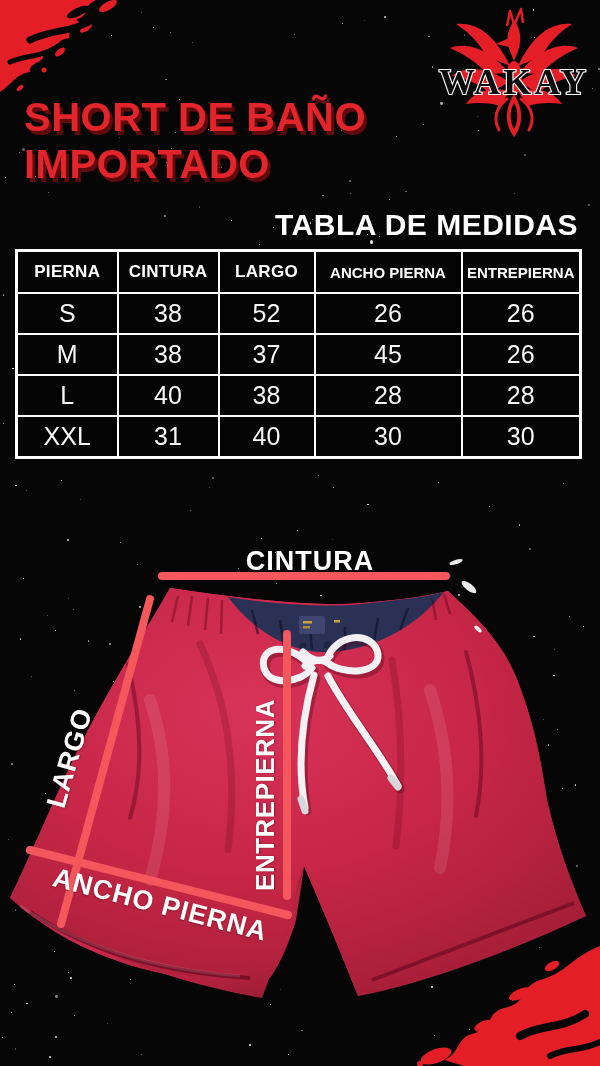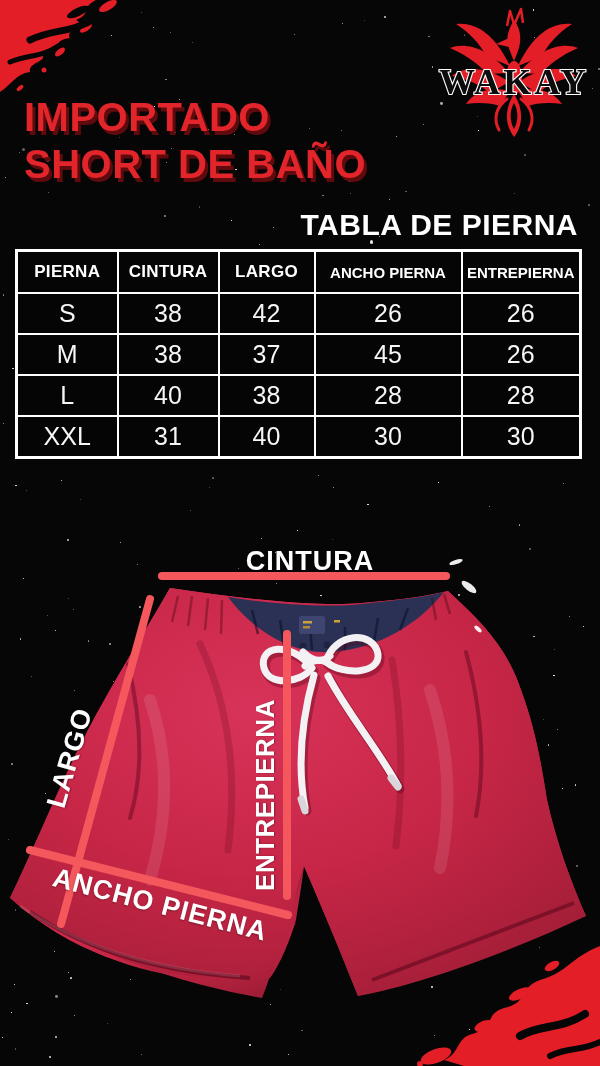--- a/index.html
+++ b/index.html
@@ -369,25 +369,25 @@
         <path d="M0,88 C-9,102 -10,118 0,131 C10,118 9,102 0,88 Z"></path>
         <path d="M0,97 C-4.5,105 -4.5,115 0,123 C4.5,115 4.5,105 0,97 Z" fill="#060606"></path>
         <path d="M-7,93 C-18,101 -21,113 -15,124" stroke="#e31e26" stroke-width="3" fill="none" stroke-linecap="round"></path>
         <path d="M7,93 C18,101 21,113 15,124" stroke="#e31e26" stroke-width="3" fill="none" stroke-linecap="round"></path>
       </g>
       <text data-name="brand-name" x="84" y="88" text-anchor="middle" font-family="Liberation Serif, serif" font-weight="bold" font-size="36" letter-spacing="3" fill="#0c0c0c" stroke="#ffffff" stroke-width="2.2" paint-order="stroke" textLength="150" lengthAdjust="spacingAndGlyphs">WAKAY</text>
     </svg>
   </div>
 
   <h1 data-name="page-title">
+    <span data-name="page-title-line1">SHORT DE BAÑO</span>
     <span data-name="page-title-line2">IMPORTADO</span>
-    <span data-name="page-title-line1">SHORT DE BAÑO</span>
   </h1>
 
-  <div data-name="table-title">TABLA DE PIERNA</div>
+  <div data-name="table-title">TABLA DE MEDIDAS</div>
 
   <table data-name="size-table">
     <colgroup>
         <col class="c1">
         <col class="c2">
         <col class="c3">
         <col class="c4">
         <col class="c5">
       </colgroup>
     <thead>
@@ -396,21 +396,21 @@
         <th data-name="column-header-cintura">CINTURA</th>
         <th data-name="column-header-largo">LARGO</th>
         <th data-name="column-header-ancho-pierna">ANCHO PIERNA</th>
         <th data-name="column-header-entrepierna">ENTREPIERNA</th>
       </tr>
     </thead>
     <tbody>
       <tr data-name="table-row-s">
         <td data-name="cell-talle">S</td>
         <td data-name="cell-cintura">38</td>
-        <td data-name="cell-largo">42</td>
+        <td data-name="cell-largo">52</td>
         <td data-name="cell-ancho-pierna">26</td>
         <td data-name="cell-entrepierna">26</td>
       </tr>
       <tr data-name="table-row-m">
         <td data-name="cell-talle">M</td>
         <td data-name="cell-cintura">38</td>
         <td data-name="cell-largo">37</td>
         <td data-name="cell-ancho-pierna">45</td>
         <td data-name="cell-entrepierna">26</td>
       </tr>

